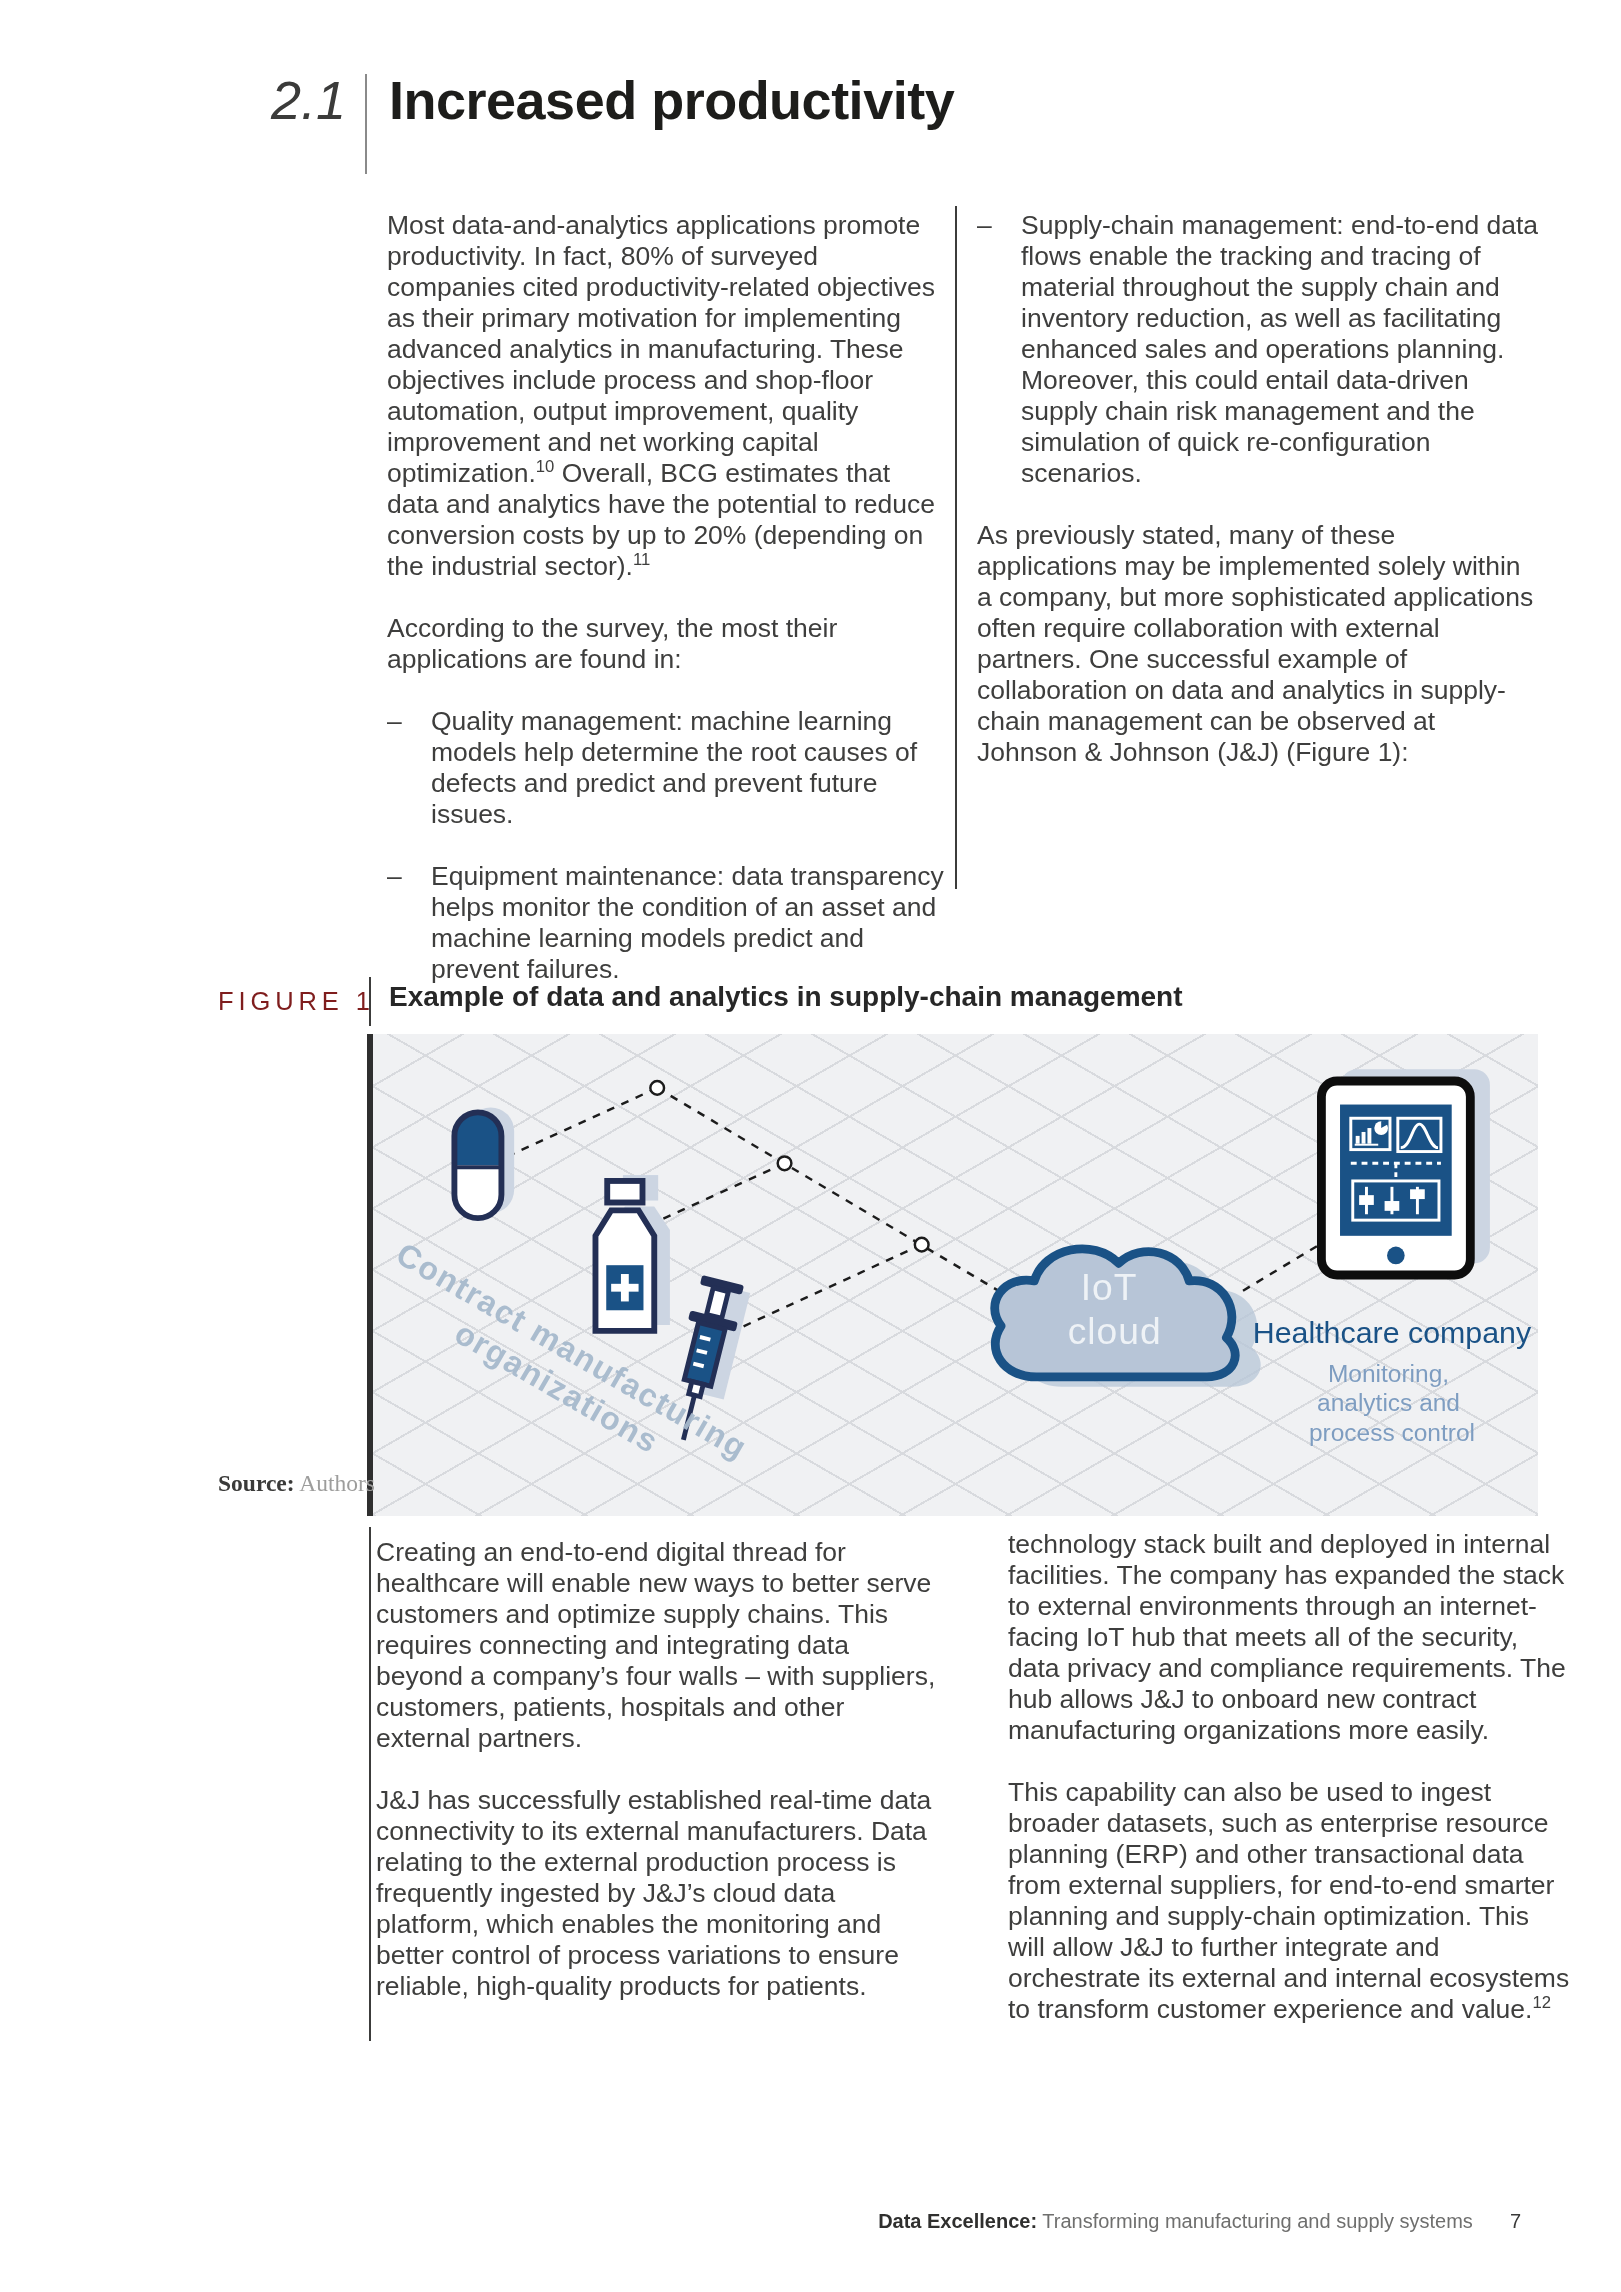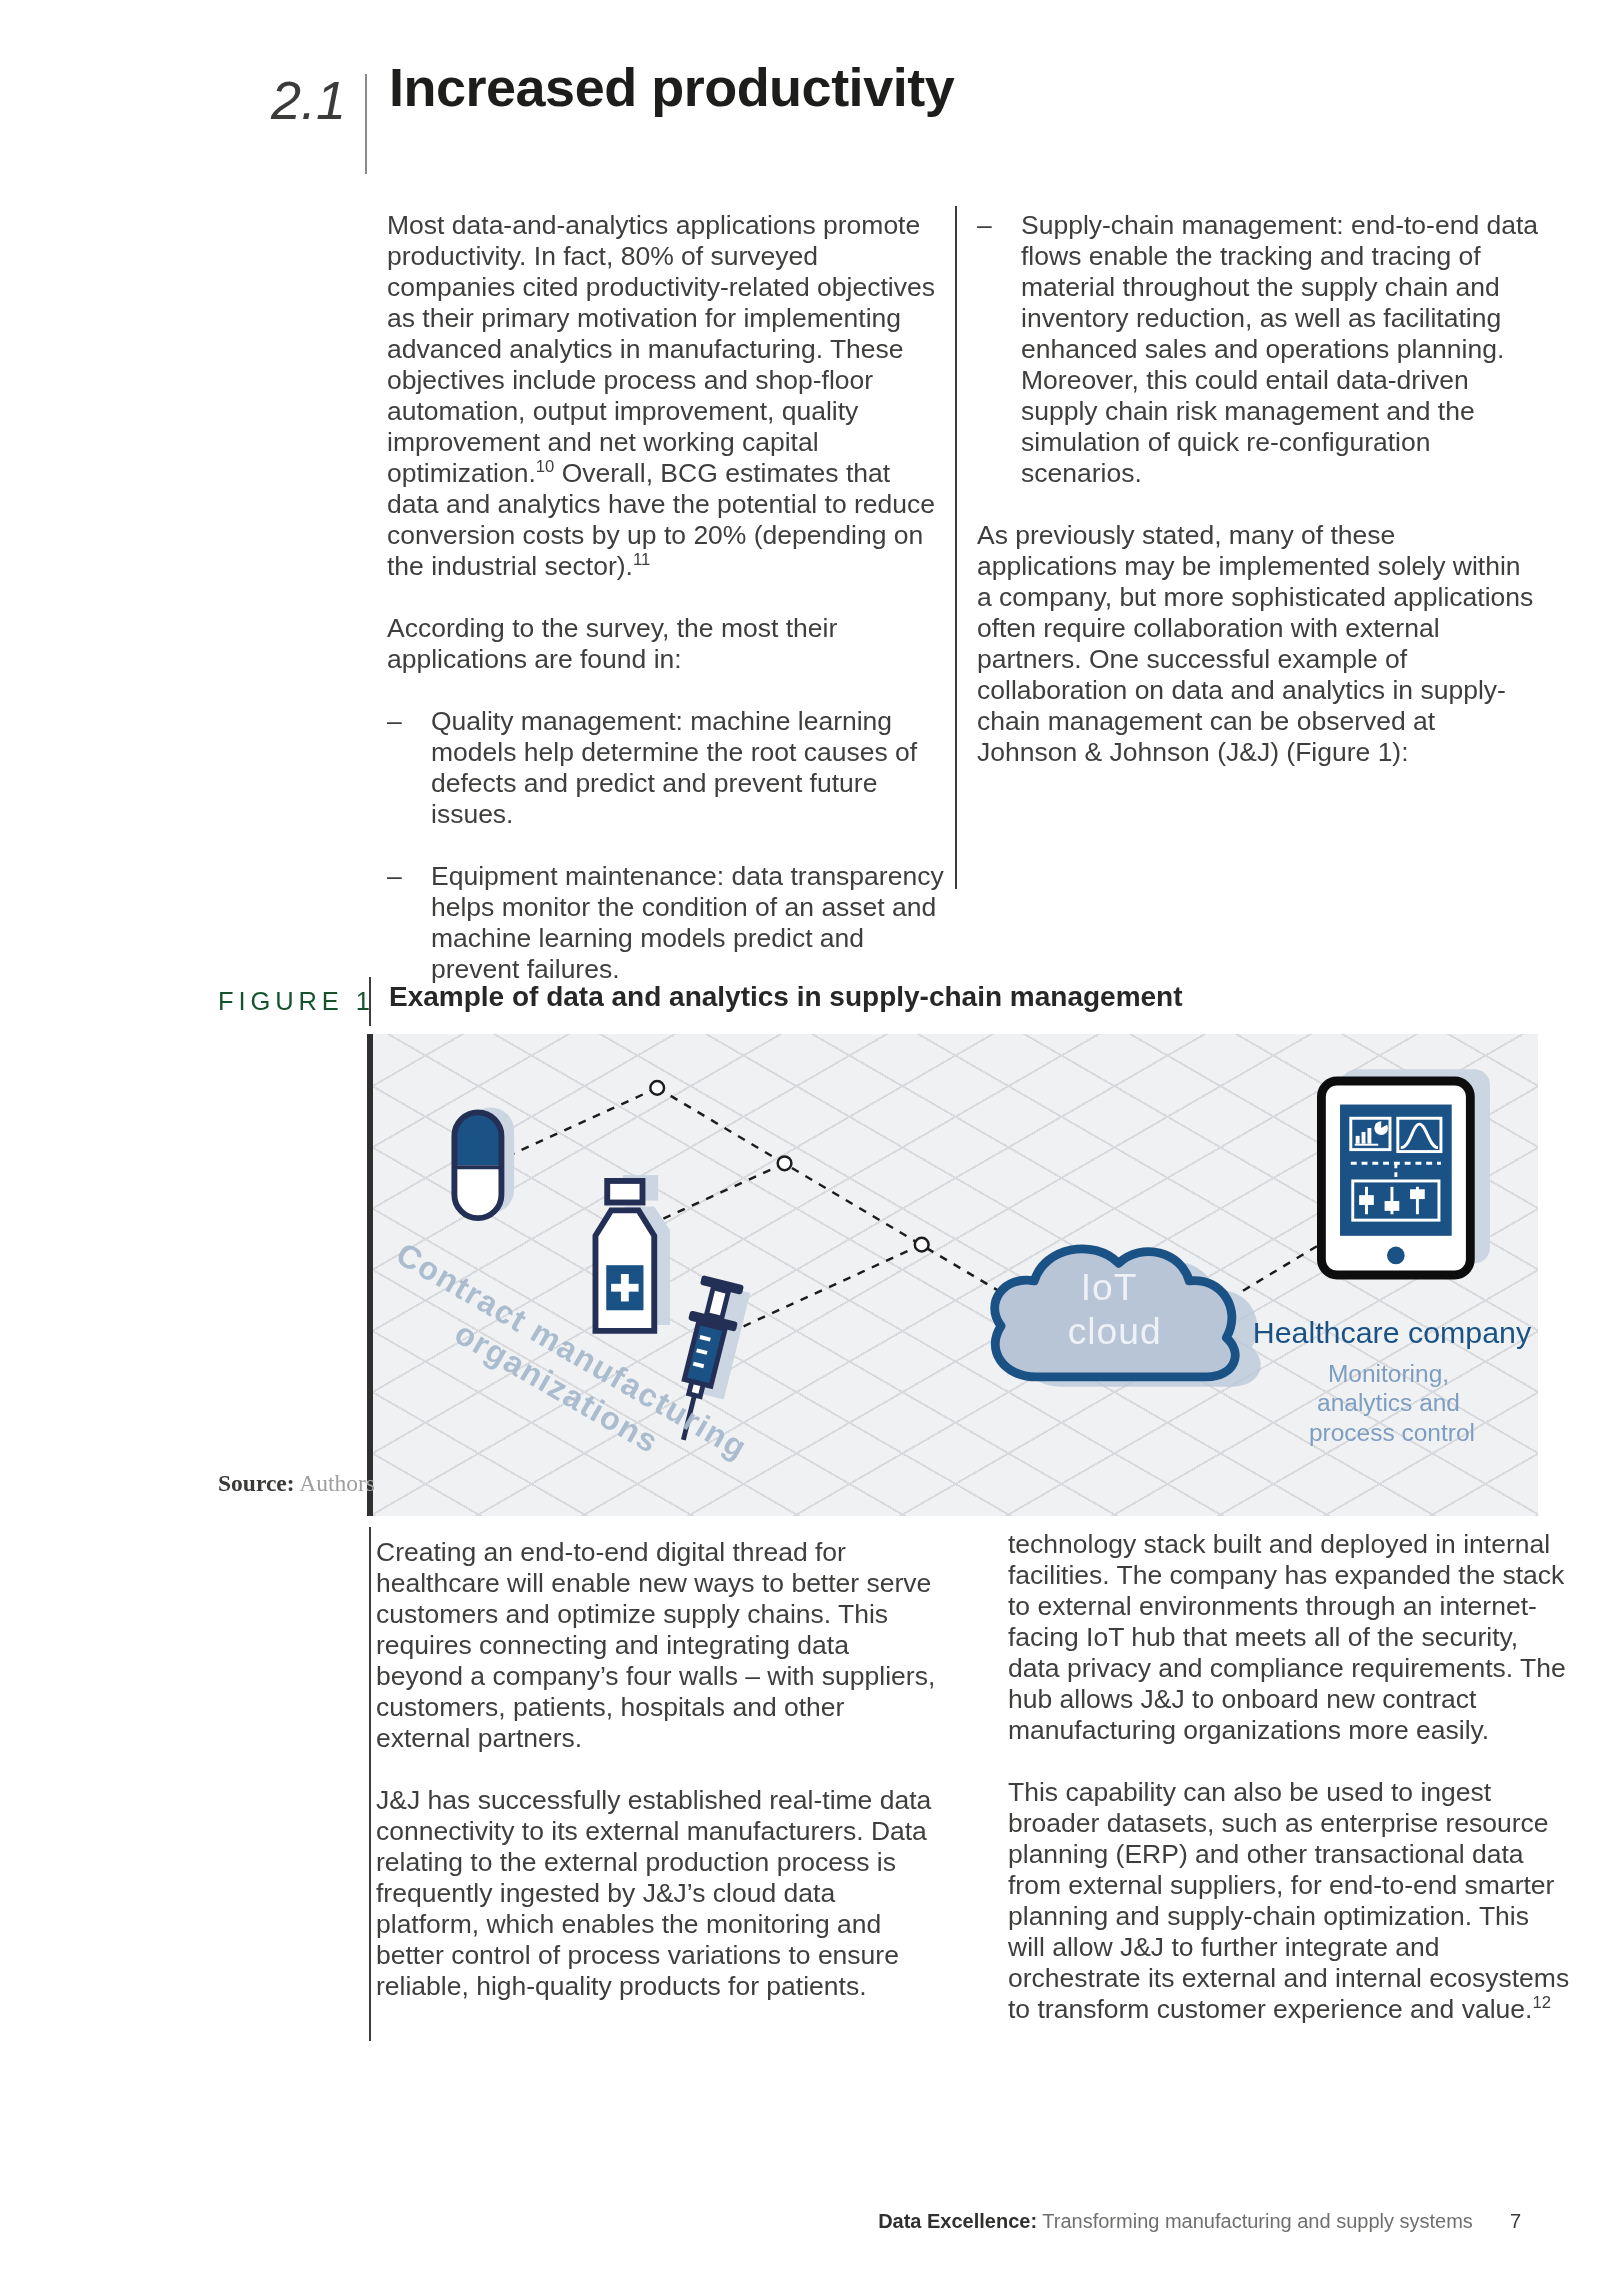--- a/index.html
+++ b/index.html
@@ -13,38 +13,38 @@
   }
   
   .section-number{
     position:absolute;left:221px;top:69px;width:125px;
     font-size:54px;font-weight:400;color:#3b3b3a;text-align:right;font-style:italic;
   }
   .header-rule{
     position:absolute;left:365px;top:74px;width:2px;height:100px;background:#8a8a8a;
   }
   .page-title{
-    position:absolute;left:389px;top:56px;
+    position:absolute;left:389px;top:69px;
     font-size:54px;font-weight:700;color:#1d1d1b;letter-spacing:-0.5px;
   }
   
   .body-text{font-size:26.5px;line-height:31px;color:#3e3e3d;}
   .body-text p{margin:0 0 31px 0;}
   .body-text p:last-child{margin-bottom:0;}
   .col-top-left{position:absolute;left:387px;top:210px;width:561px;}
   .col-top-right{position:absolute;left:977px;top:210px;width:562px;}
   .column-rule{position:absolute;left:955px;top:206px;width:2px;height:683px;background:#3c3c3b;}
   .bullet{display:flex;margin:0 0 31px 0;}
   .bullet:last-child{margin-bottom:0;}
   .bullet .dash{flex:0 0 44px;}
   sup{font-size:16.7px;line-height:0;vertical-align:super;}
   
   .figure-label{
     position:absolute;left:218px;top:987px;
-    font-size:25.5px;letter-spacing:4.9px;color:#14532d;font-weight:400;
+    font-size:25.5px;letter-spacing:4.9px;color:#7f1d1d;font-weight:400;
   }
   .figure-title-rule{position:absolute;left:369px;top:977px;width:2px;height:49px;background:#3c3c3b;}
   .figure-title{
     position:absolute;left:389px;top:981px;
     font-size:28px;font-weight:700;color:#272727;
   }
   .figure-left-bar{position:absolute;left:367px;top:1034px;width:5.9px;height:482px;background:#2f2f2f;}
   .figure-canvas{
     position:absolute;left:373px;top:1034px;width:1165px;height:482px;
     background-color:#f0f1f3;

